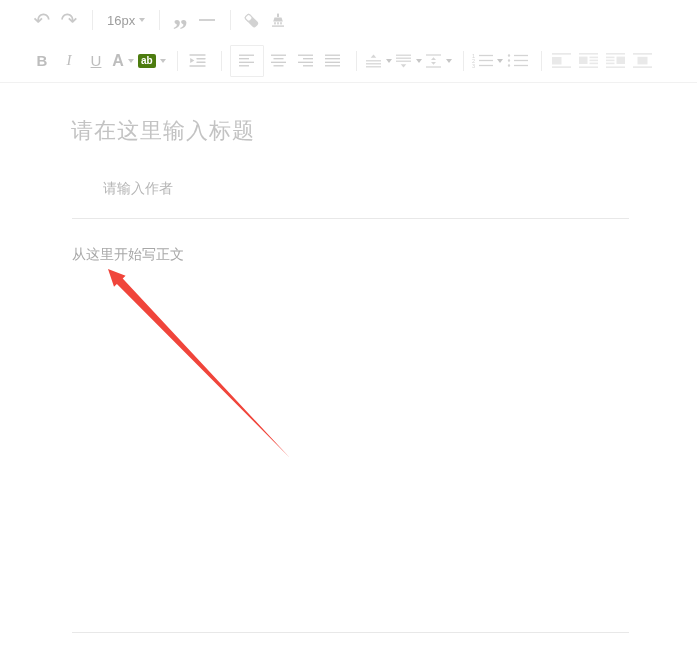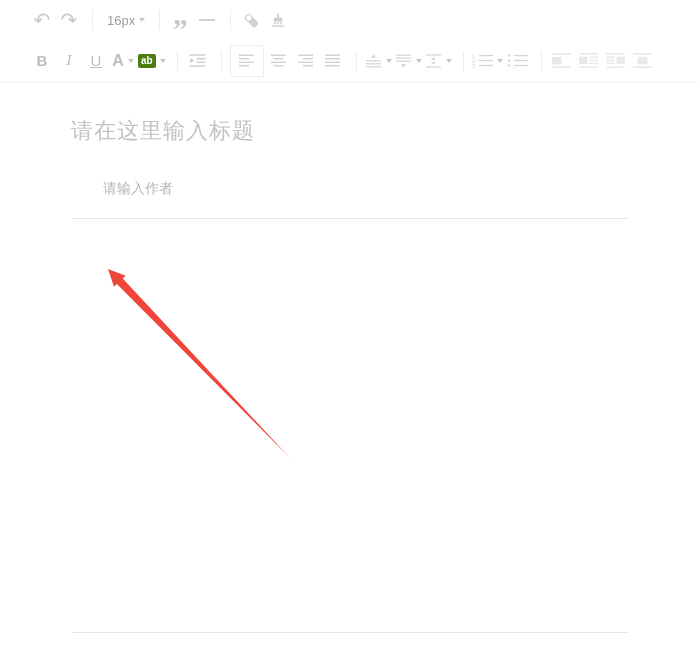--- a/index.html
+++ b/index.html
@@ -260,19 +260,20 @@
           <rect x="4.5" y="3.8" width="10" height="7.6"></rect>
           <rect x="0" y="13.3" width="19" height="1.7"></rect>
         </svg>
       </div>
     </div>
   </div>
 
   <div class="title-ph">请在这里输入标题</div>
   <div class="author-ph">请输入作者</div>
   <div class="divider divider-author"></div>
+  <div class="body-ph">从这里开始写正文</div>
   <div class="divider divider-footer"></div>
 
   <svg class="arrow-overlay" width="697" height="650" viewBox="0 0 697 650">
     <polygon points="108,269 125.6,275.7 122.7,278.5 290,458 116.9,284 114,286.8" fill="#f0453b"></polygon>
   </svg>
 
 </div>
 
 </body></html>

